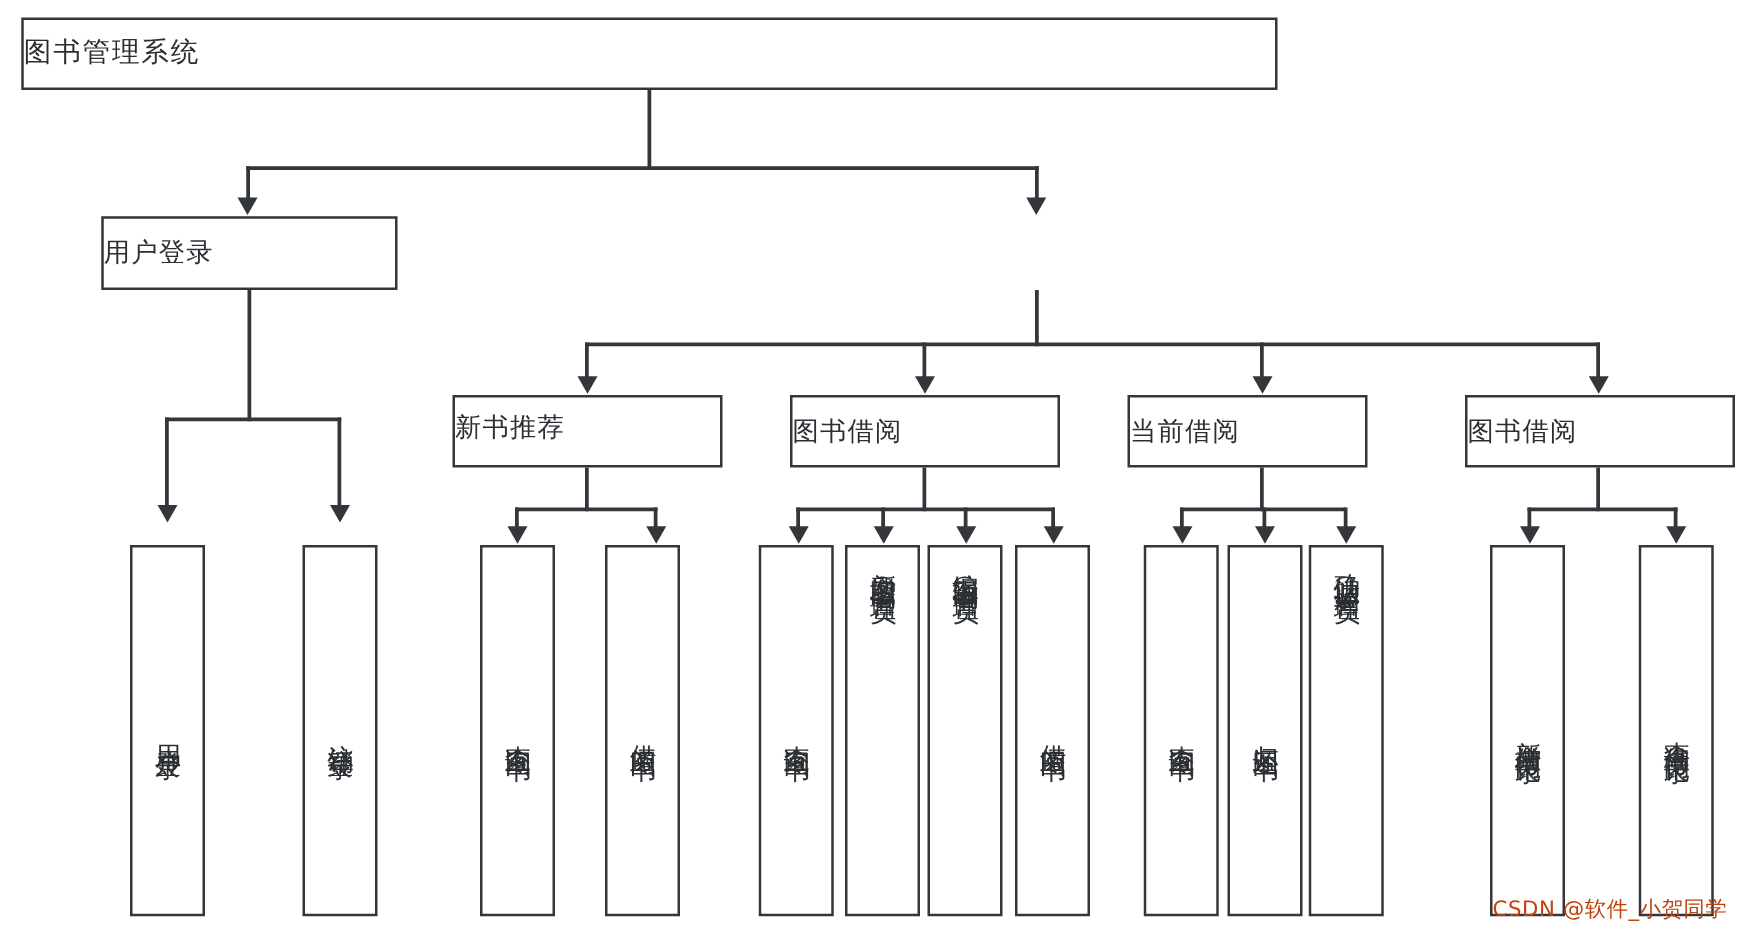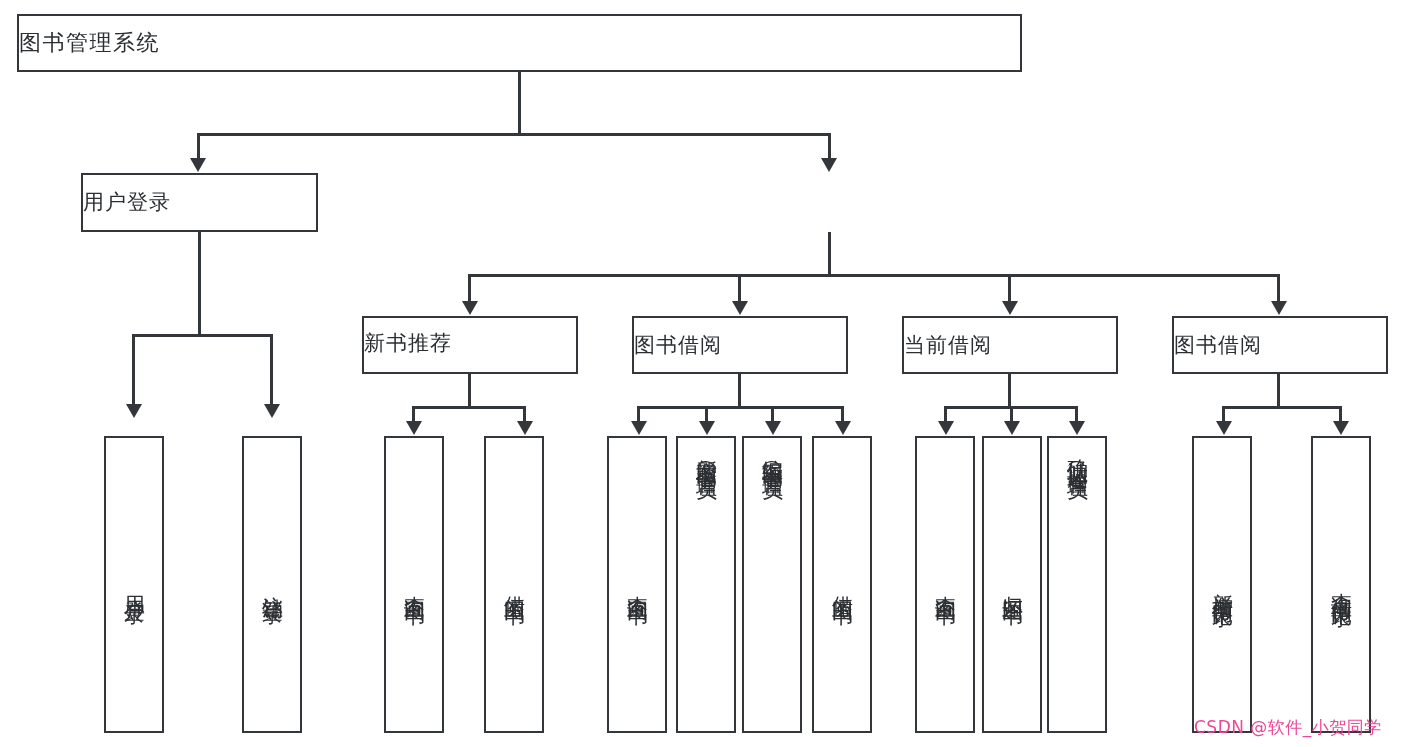--- a/index.html
+++ b/index.html
@@ -72,21 +72,21 @@
     position: absolute;
     width: 0;
     height: 0;
     border-left: 8px solid transparent;
     border-right: 8px solid transparent;
     border-top: 14px solid #33363a;
   }
   .watermark {
     position: absolute;
     font-size: 17px;
-    color: #ec4899;
+    color: #c2410c;
     letter-spacing: 0.5px;
     white-space: nowrap;
     user-select: none;
   }
 </style>
 </head>
 <body>
 
 <div id="diagram-root">
 
@@ -125,21 +125,21 @@
   <div class="arrow" style="left:1002px; top:301px;"></div>
   <div class="conn vline" style="left:1277px; top:274px; width:3px; height:30px;"></div>
   <div class="arrow" style="left:1271px; top:301px;"></div>
 
   <div class="node h" style="left:362px; top:316px; width:216px; height:58px;font-family:Liberation Mono, monospace;">
     <span class="node-label">新书推荐</span>
   </div>
   <div class="node h" style="left:632px; top:316px; width:216px; height:58px;">
     <span class="node-label">图书借阅</span>
   </div>
-  <div class="node h" style="left:902px; top:316px; width:216px; height:58px;">
+  <div class="node h" style="left:902px; top:316px; width:192px; height:58px;">
     <span class="node-label">当前借阅</span>
   </div>
   <div class="node h" style="left:1172px; top:316px; width:216px; height:58px;">
     <span class="node-label">图书借阅</span>
   </div>
 
   <div class="conn vline" style="left:468px; top:374px; width:3px; height:35px;"></div>
   <div class="conn hline" style="left:412px; top:406px; width:114px; height:3px;"></div>
   <div class="conn vline" style="left:412px; top:406px; width:3px; height:18px;"></div>
   <div class="arrow" style="left:406px; top:421px;"></div>

